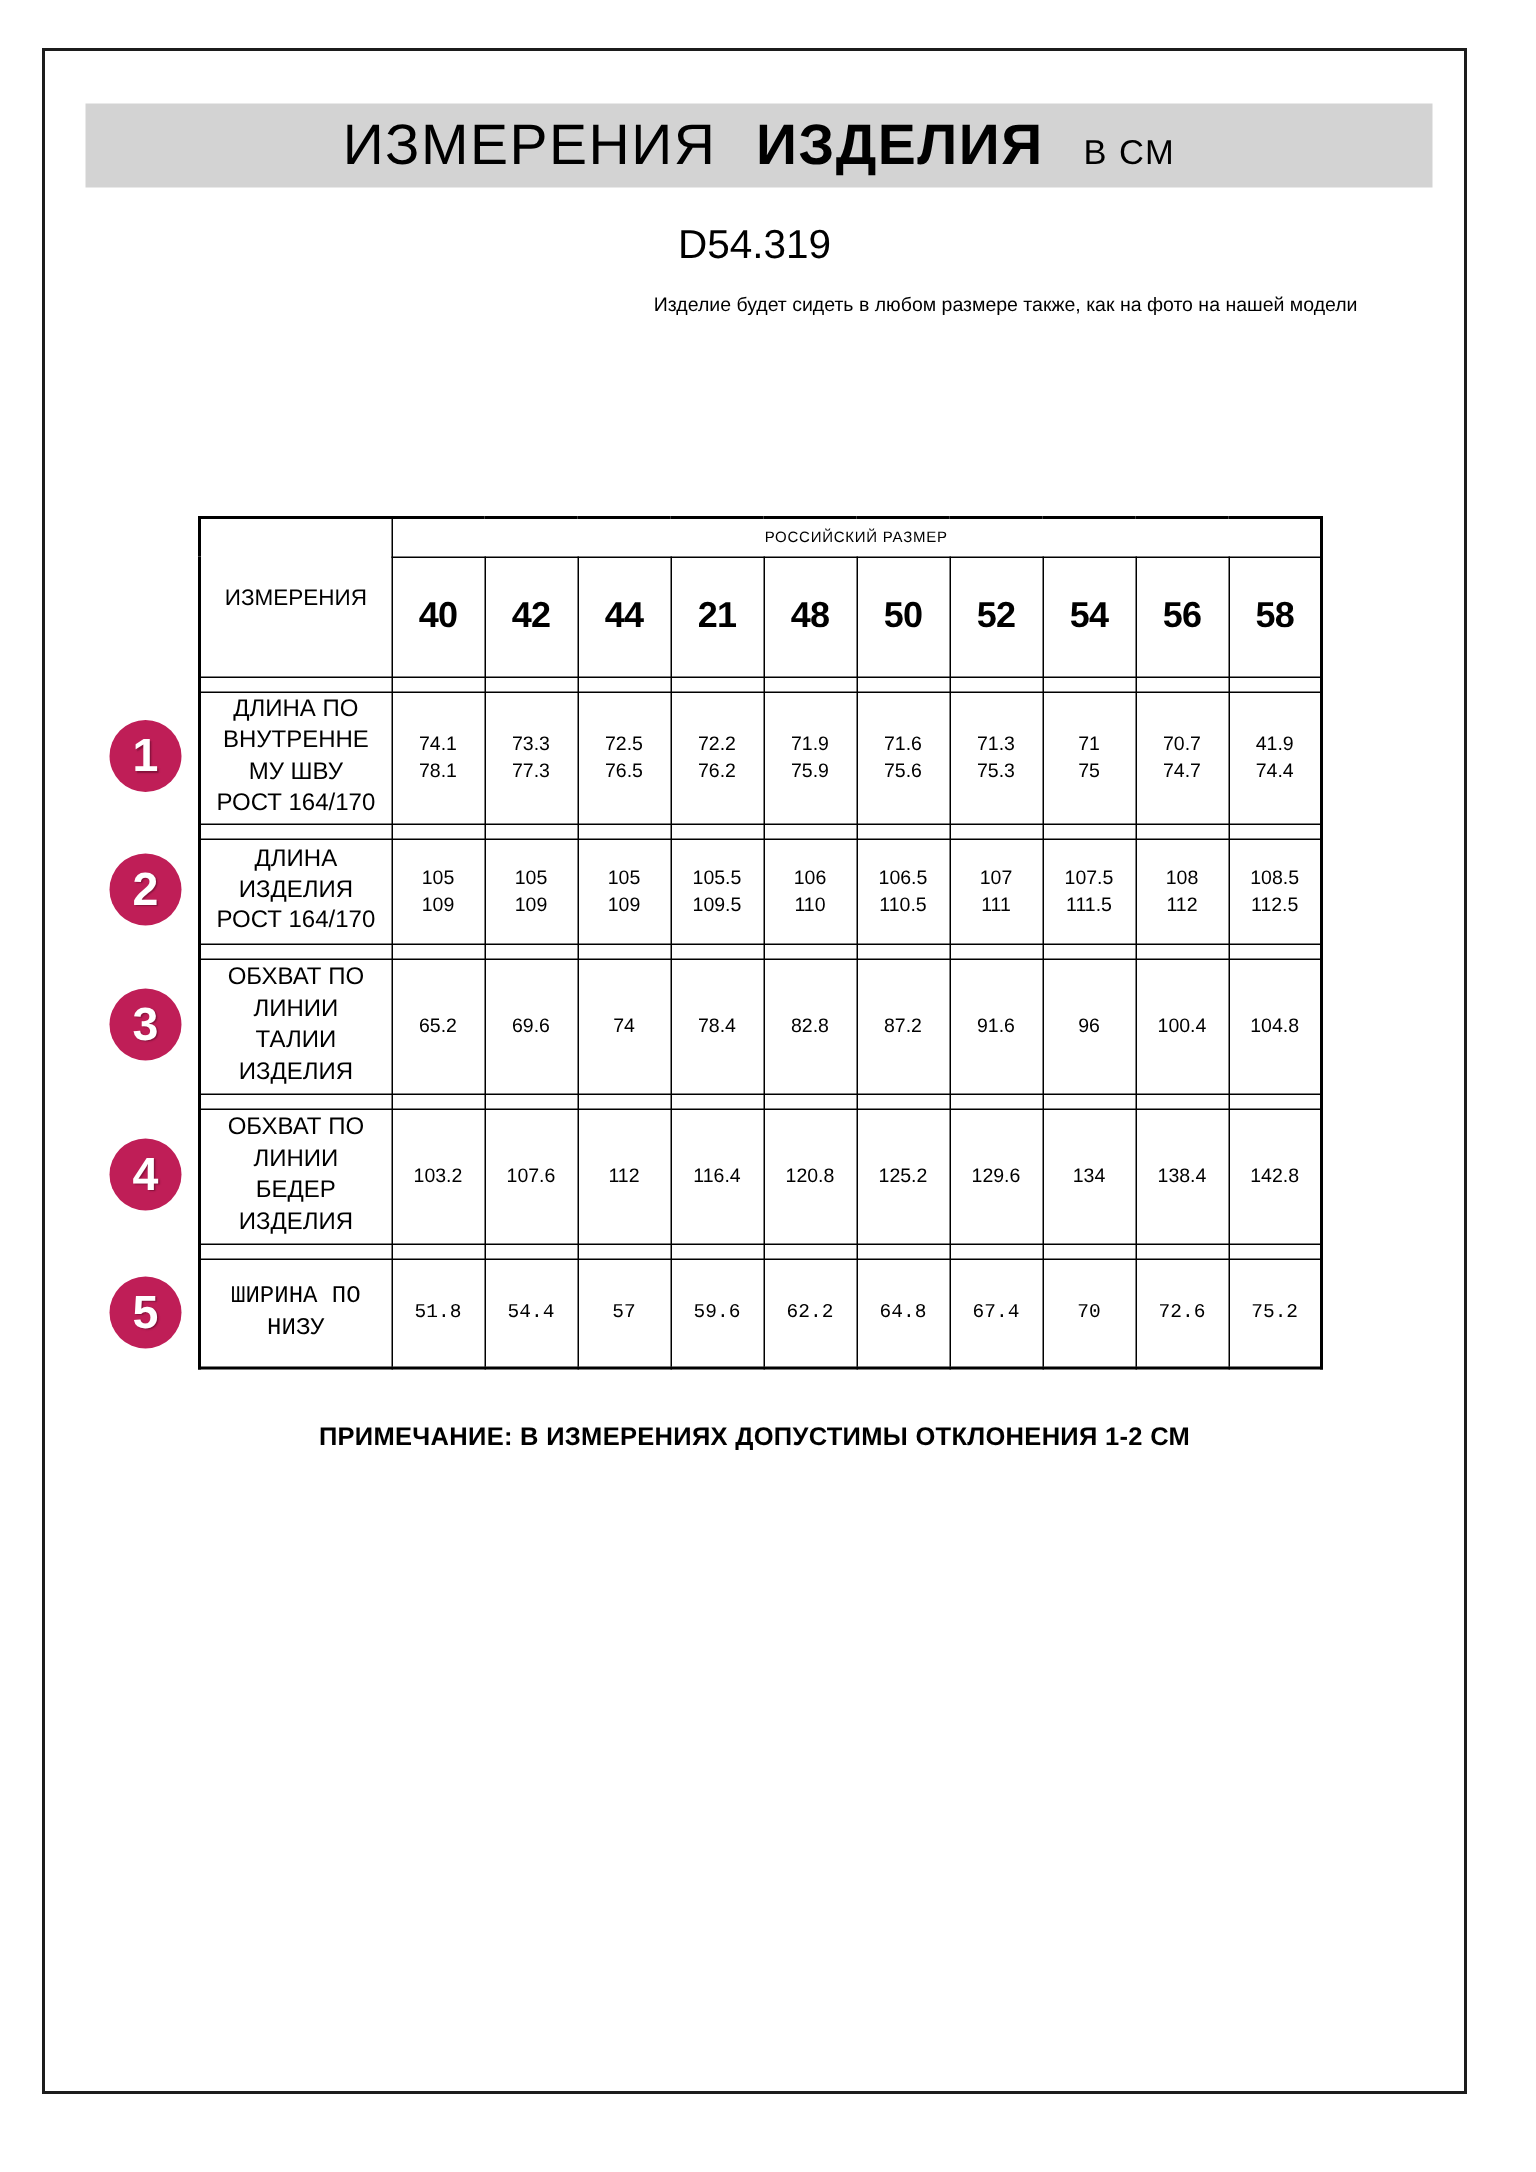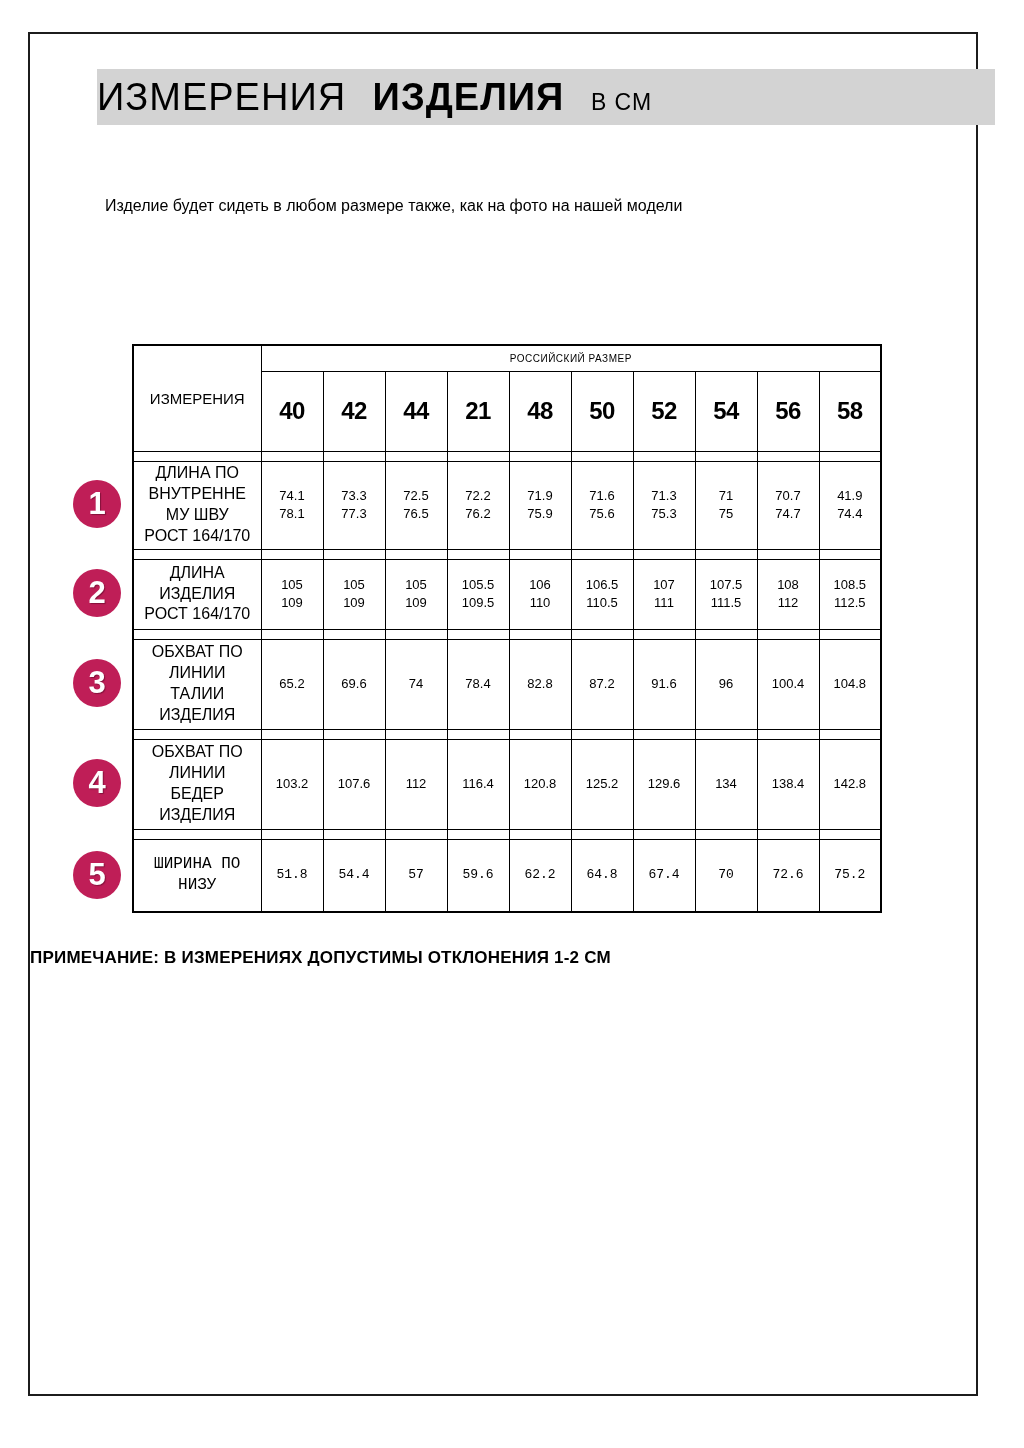--- a/index.html
+++ b/index.html
@@ -13,33 +13,33 @@
   .frame {
     position: absolute; left: 28px; top: 32px;
     width: 950px; height: 1364px;
     border: 2px solid #1c1c1c;
     background: #fff;
   }
   .title-band {
     position: absolute; left: 27px; top: 35px;
     width: 898px; height: 56px;
     background: #d3d3d3;
-    display: flex; align-items: center; justify-content: flex-start; margin-left: 40px;
+    display: flex; align-items: center; justify-content: center;
   }
   .title-line { white-space: nowrap; }
   .title-word1 { font-size: 38px; font-weight: 400; letter-spacing: 1px; }
   .title-word2 { font-size: 38px; font-weight: 700; letter-spacing: 1px; margin-left: 22px; }
   .title-unit  { font-size: 23px; font-weight: 400; letter-spacing: 1px; margin-left: 22px; }
   .article-code {
     position: absolute; left: 0; top: 114px; width: 100%;
     text-align: center; font-size: 27px; font-weight: 400;
   }
   .subtitle {
     position: absolute; left: 75px; top: 160px; width: 800px;
-    text-align: left; font-size: 16px; line-height: 1.45;
+    text-align: right; font-size: 13px; line-height: 1.45;
   }
   .size-table-wrap { position: absolute; left: 102px; top: 310px; }
   table.size-table {
     border-collapse: collapse;
     table-layout: fixed;
     width: 748px;
     border: 2px solid #000;
   }
   table.size-table th, table.size-table td {
     border: 1px solid #000;
@@ -69,38 +69,39 @@
     position: absolute; left: 43px;
     width: 48px; height: 48px;
     border-radius: 50%;
     color: #fff;
     font-size: 31px; font-weight: 700;
     display: flex; align-items: center; justify-content: center;
     text-shadow: 1px 1px 1px rgba(60,0,25,0.45);
   }
   .note {
     position: absolute; left: 0; top: 914px; width: 100%;
-    font-size: 17px; font-weight: 700;
+    text-align: center; font-size: 17px; font-weight: 700;
     letter-spacing: 0.2px;
   }
 </style>
 </head>
 <body>
 
 <div class="page">
   <div class="frame" id="frame">
 
     <div class="title-band" style="background: rgb(211, 211, 211);">
       <div class="title-line">
         <span class="title-word1">ИЗМЕРЕНИЯ</span>
         <span class="title-word2">ИЗДЕЛИЯ</span>
         <span class="title-unit">В СМ</span>
       </div>
     </div>
 
+    <div class="article-code">D54.319</div>
 
     <div class="subtitle">Изделие будет сидеть в любом размере также, как на фото на нашей модели</div>
 
     <div class="size-table-wrap" id="table-wrap">
       <table class="size-table" id="size-table">
         <colgroup>
           <col style="width:128px">
           <col style="width:62px">
             <col style="width:62px">
             <col style="width:62px">

